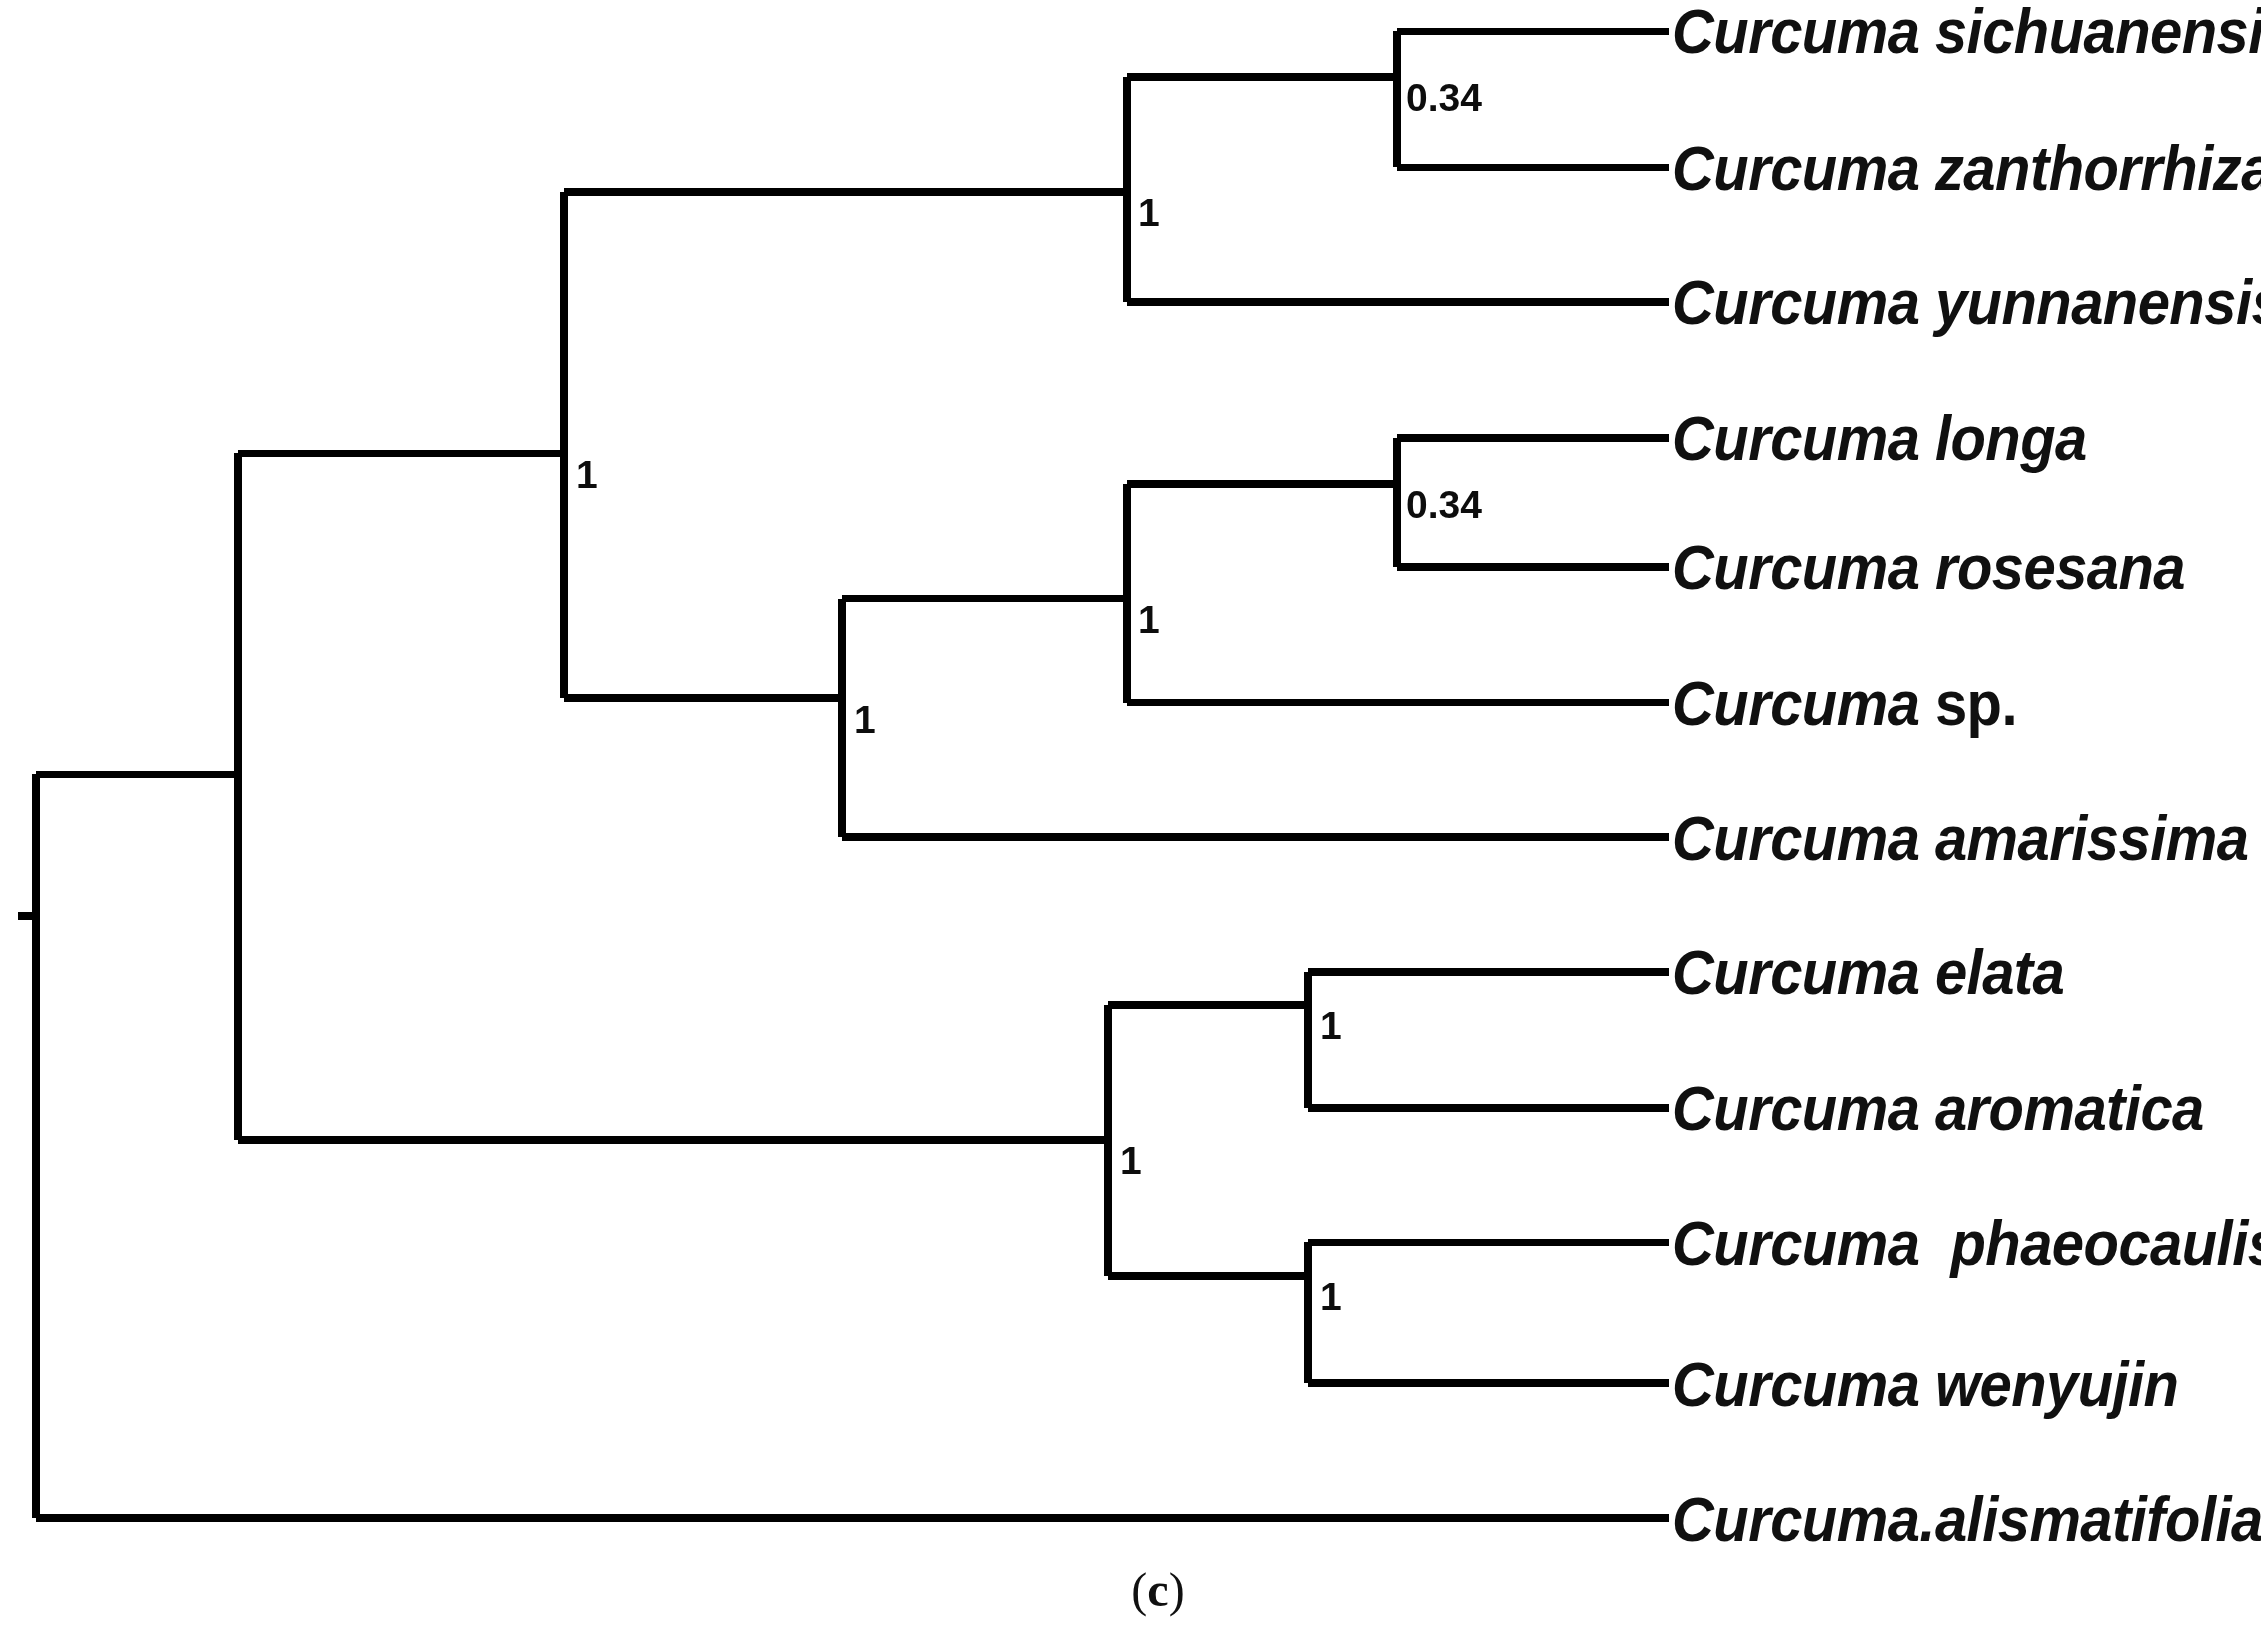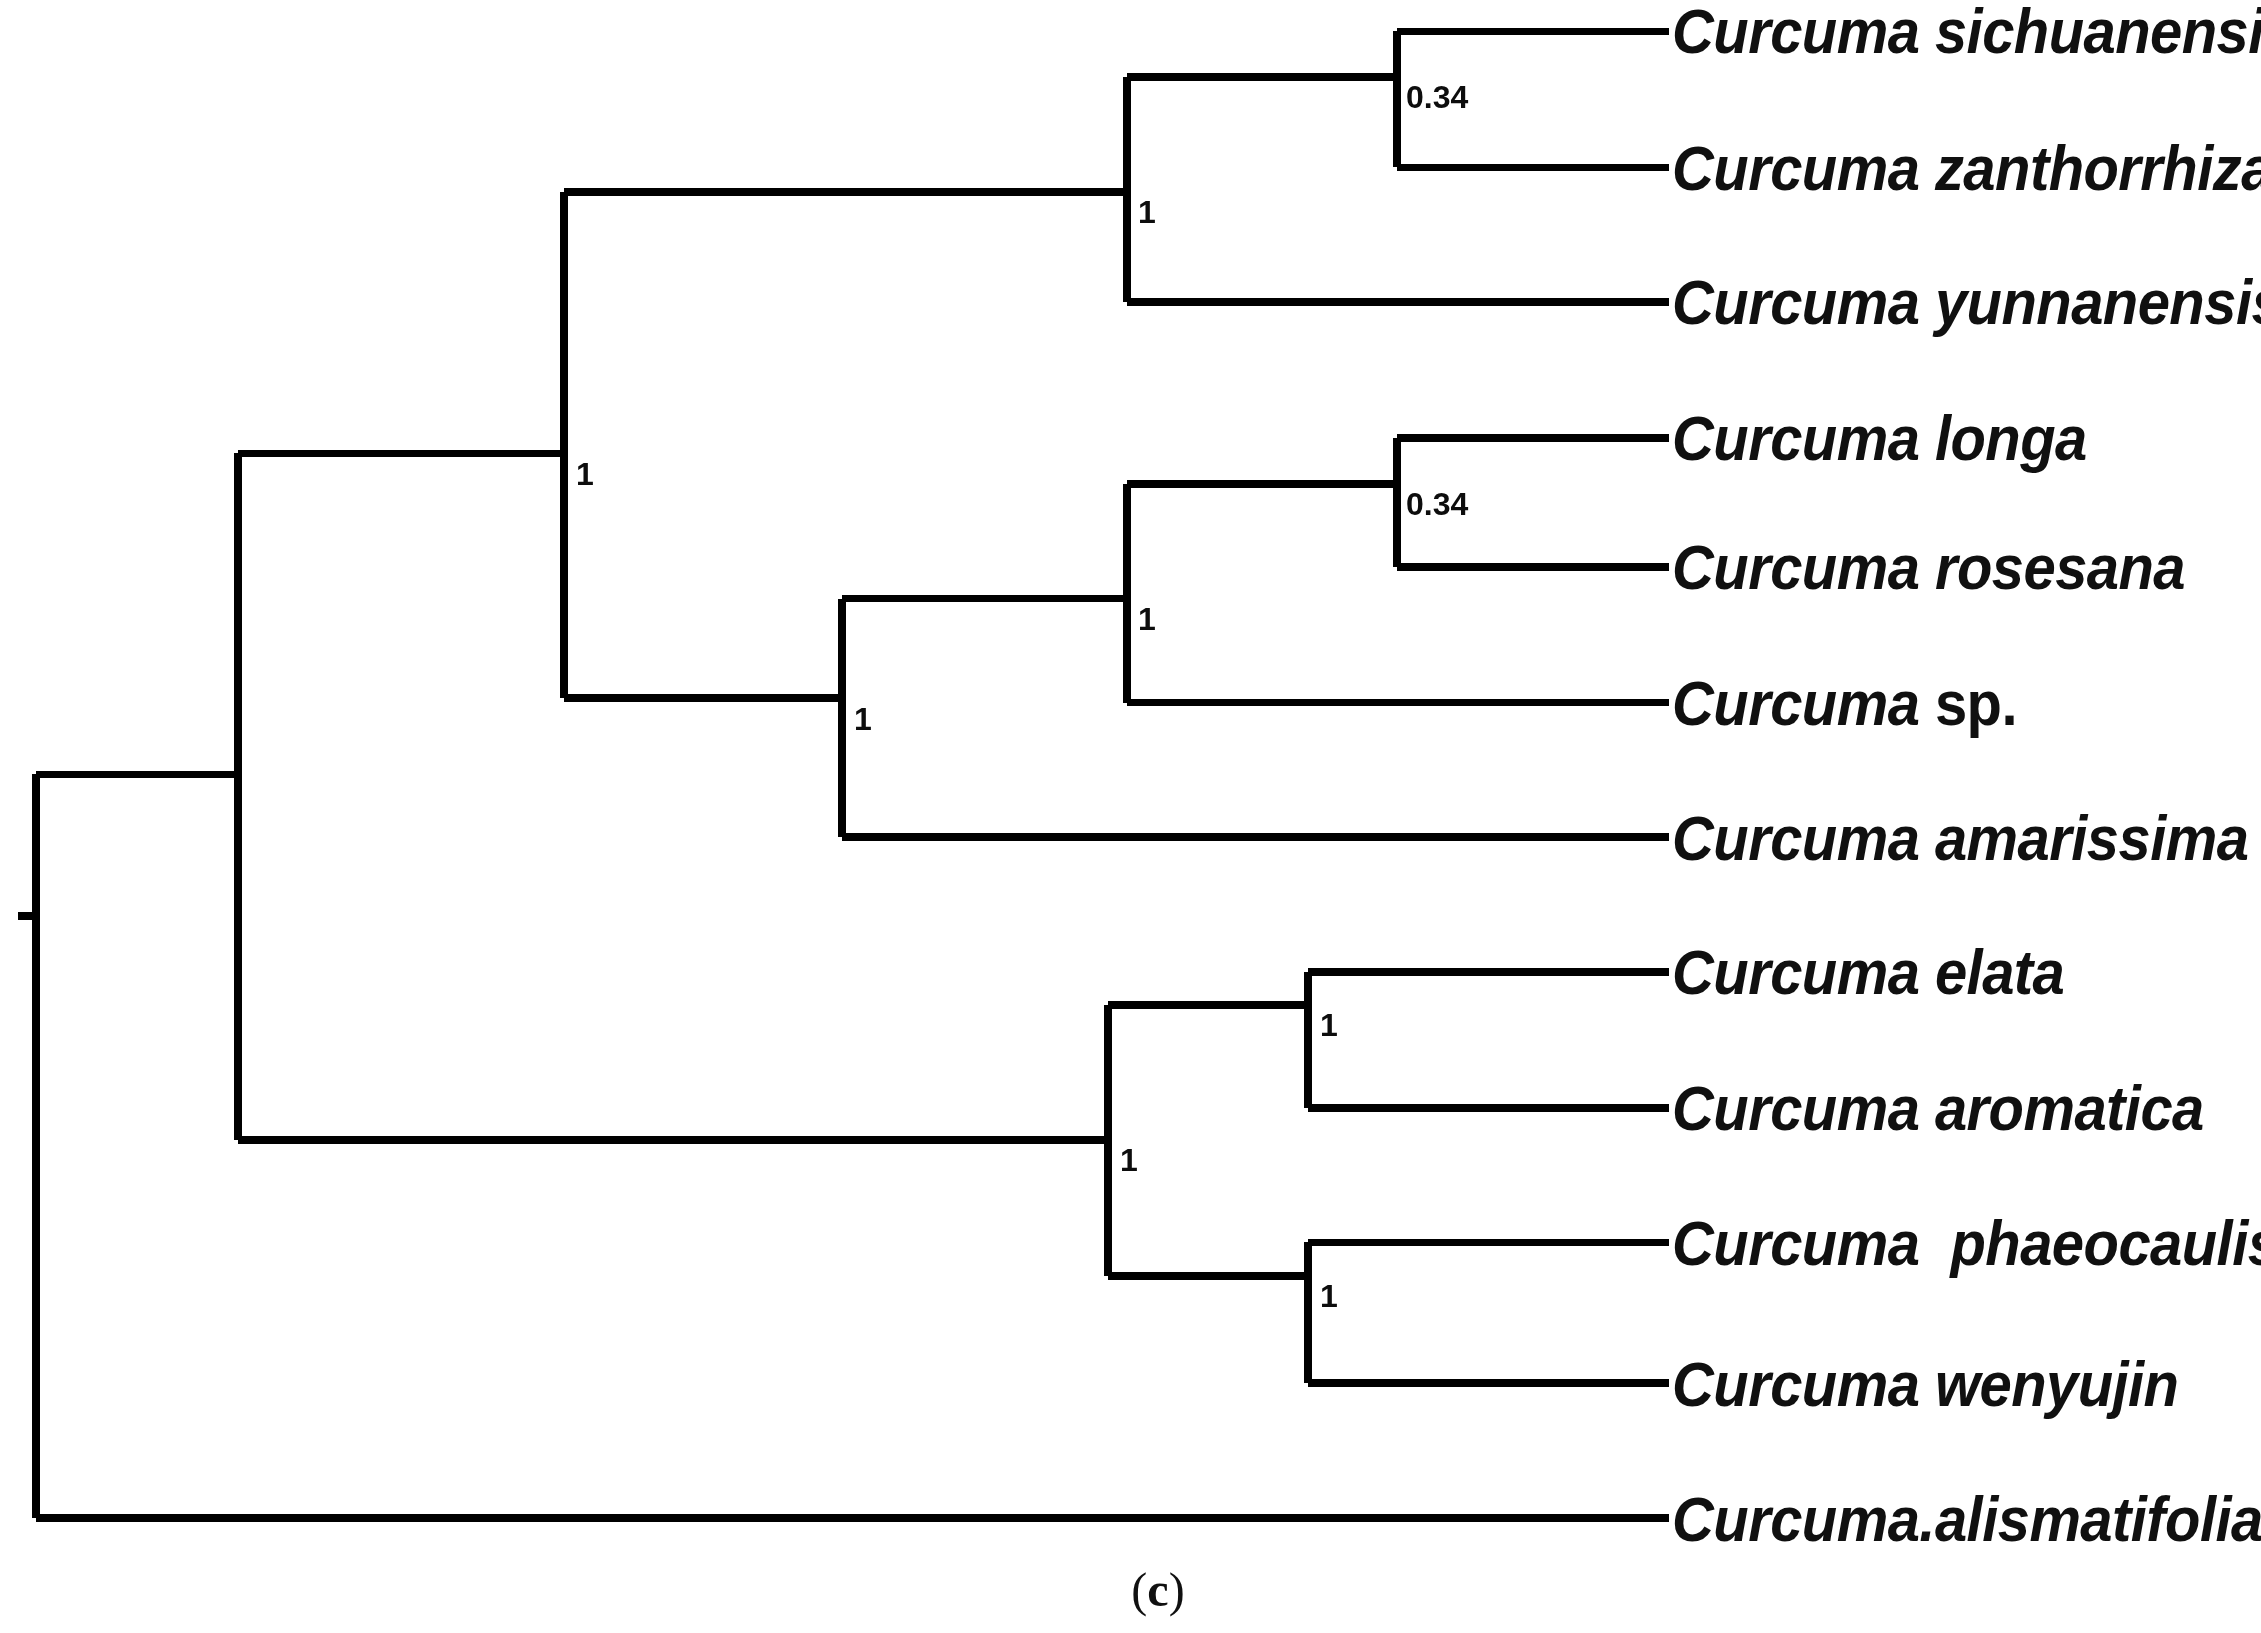--- a/index.html
+++ b/index.html
@@ -33,21 +33,21 @@
     scale:0.92 1;
   }
   .taxon-label .upright{
     font-style:normal;
   }
   .support-label{
     position:absolute;
     font-family:"Liberation Sans", sans-serif;
     font-weight:bold;
     font-style:normal;
-    font-size:32px;
+    font-size:39px;
     line-height:41px;
     color:#0d0d0d;
     white-space:pre;
   }
   .panel-caption{
     position:absolute;
     font-family:"Liberation Serif", serif;
     font-size:48px;
     line-height:48px;
     color:#101010;

